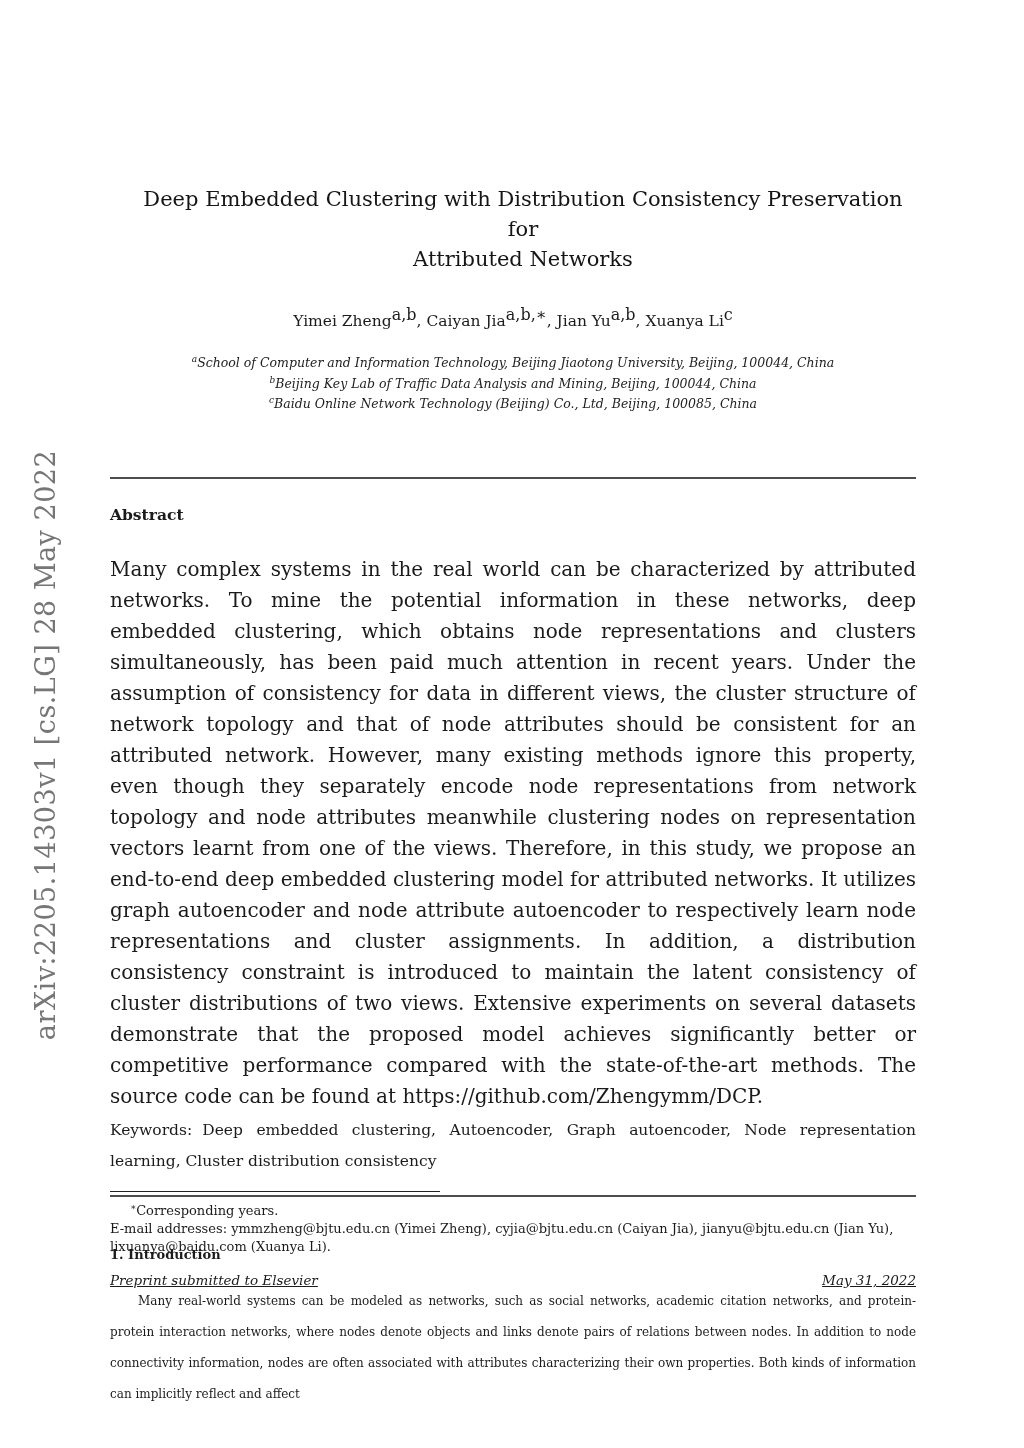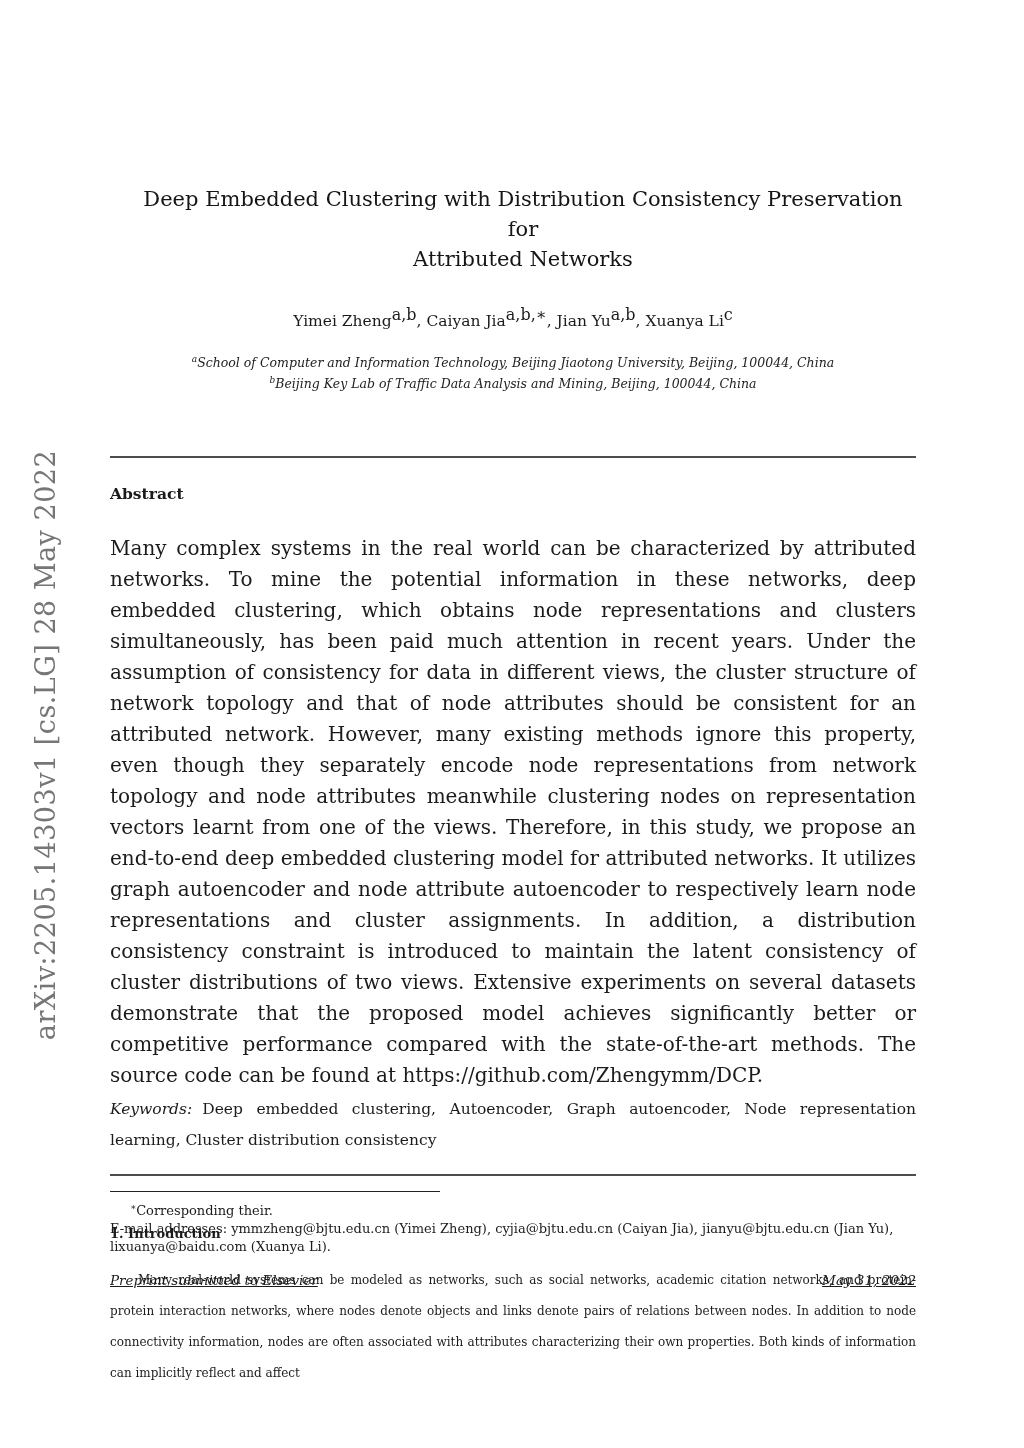--- a/index.html
+++ b/index.html
@@ -71,21 +71,21 @@
     font-size: 20px;
     line-height: 31px;
     text-align: justify;
   }
   .keywords {
     margin-top: 3px;
     font-size: 15.5px;
     line-height: 31px;
     text-align: justify;
   }
-  .keywords .kw-label { font-style: italic; margin-right: 10px; }
+  .keywords .kw-label { margin-right: 10px; }
   .section-heading {
     margin-top: 50px;
     font-size: 13px;
     font-weight: bold;
   }
   .intro-paragraph {
     margin-top: 24px;
     font-size: 12px;
     line-height: 31px;
     text-align: justify;
@@ -135,20 +135,21 @@
       <span>Attributed Networks</span>
     </h1>
 
     <div class="authors">
       <span>Yimei Zheng</span><sup>a,b</sup><span>, </span><span>Caiyan Jia</span><sup>a,b,∗</sup><span>, </span><span>Jian Yu</span><sup>a,b</sup><span>, </span><span>Xuanya Li</span><sup>c</sup>
     </div>
 
     <div class="affiliations">
       <div><sup>a</sup><span>School of Computer and Information Technology, Beijing Jiaotong University, Beijing, 100044, China</span></div>
       <div><sup>b</sup><span>Beijing Key Lab of Traffic Data Analysis and Mining, Beijing, 100044, China</span></div>
+      <div><sup>c</sup><span>Baidu Online Network Technology (Beijing) Co., Ltd, Beijing, 100085, China</span></div>
     </div>
 
     <hr class="rule rule-top">
 
     <div class="abstract-heading">Abstract</div>
 
     <p class="abstract-body">Many complex systems in the real world can be characterized by attributed networks. To mine the potential information in these networks, deep embedded clustering, which obtains node representations and clusters simultaneously, has been paid much attention in recent years. Under the assumption of consistency for data in different views, the cluster structure of network topology and that of node attributes should be consistent for an attributed network. However, many existing methods ignore this property, even though they separately encode node representations from network topology and node attributes meanwhile clustering nodes on representation vectors learnt from one of the views. Therefore, in this study, we propose an end-to-end deep embedded clustering model for attributed networks. It utilizes graph autoencoder and node attribute autoencoder to respectively learn node representations and cluster assignments. In addition, a distribution consistency constraint is introduced to maintain the latent consistency of cluster distributions of two views. Extensive experiments on several datasets demonstrate that the proposed model achieves significantly better or competitive performance compared with the state-of-the-art methods. The source code can be found at https://github.com/Zhengymm/DCP.</p>
 
     <p class="keywords">
       <span class="kw-label">Keywords:</span><span>Deep embedded clustering, Autoencoder, Graph autoencoder, Node representation learning, Cluster distribution consistency</span>
@@ -157,21 +158,21 @@
     <hr class="rule rule-bottom">
 
     <div class="section-heading">1. Introduction</div>
 
     <p class="intro-paragraph">Many real-world systems can be modeled as networks, such as social networks, academic citation networks, and protein-protein interaction networks, where nodes denote objects and links denote pairs of relations between nodes. In addition to node connectivity information, nodes are often associated with attributes characterizing their own properties. Both kinds of information can implicitly reflect and affect</p>
 
   </div>
 
   <div class="footnote">
     <hr class="footnote-rule">
-    <div class="fn-line1"><sup>∗</sup><span>Corresponding their.</span></div>
+    <div class="fn-line1"><sup>∗</sup><span>Corresponding years.</span></div>
     <div>E-mail addresses:  ymmzheng@bjtu.edu.cn (Yimei Zheng), cyjia@bjtu.edu.cn (Caiyan Jia), jianyu@bjtu.edu.cn (Jian Yu), lixuanya@baidu.com (Xuanya Li).</div>
   </div>
 
   <div class="page-footer">
     <span>Preprint submitted to Elsevier</span>
     <span>May 31, 2022</span>
   </div>
 
 </div>
 

